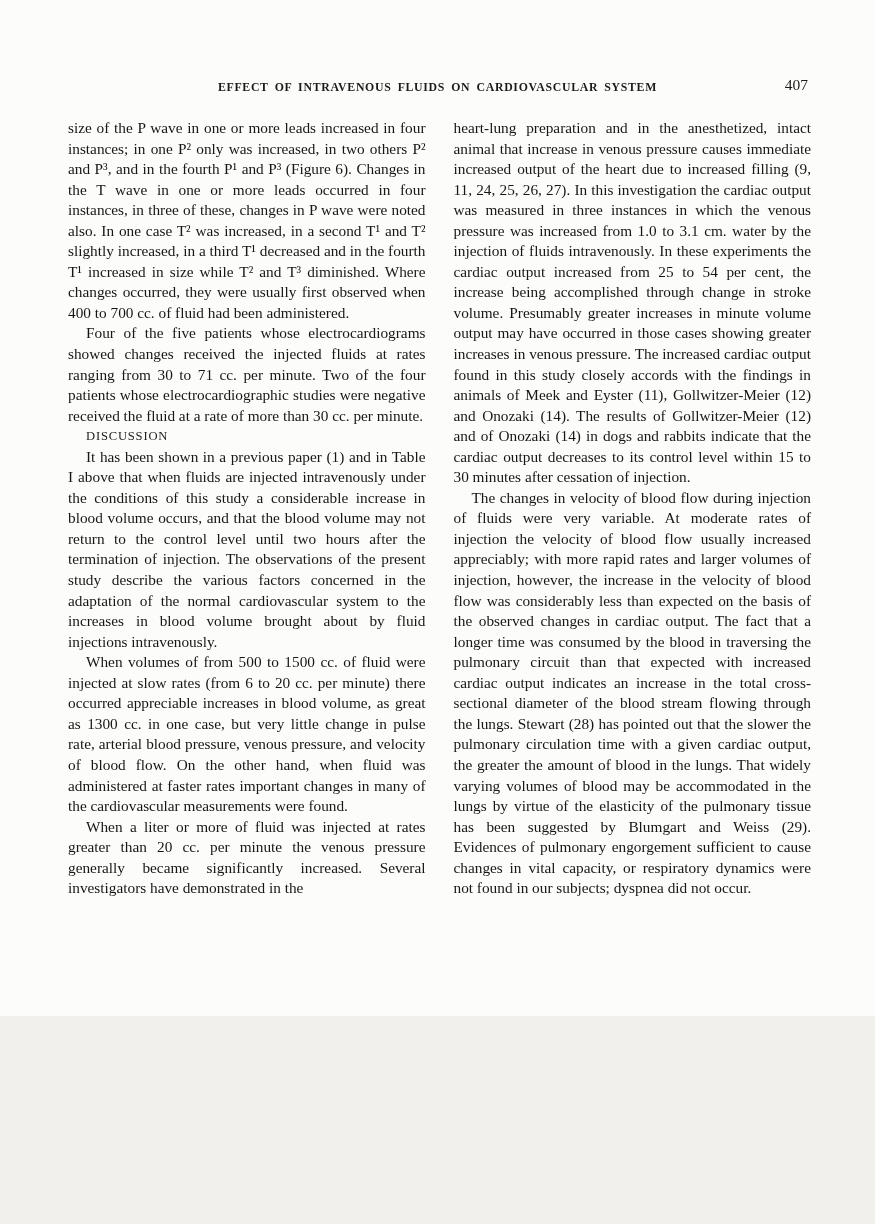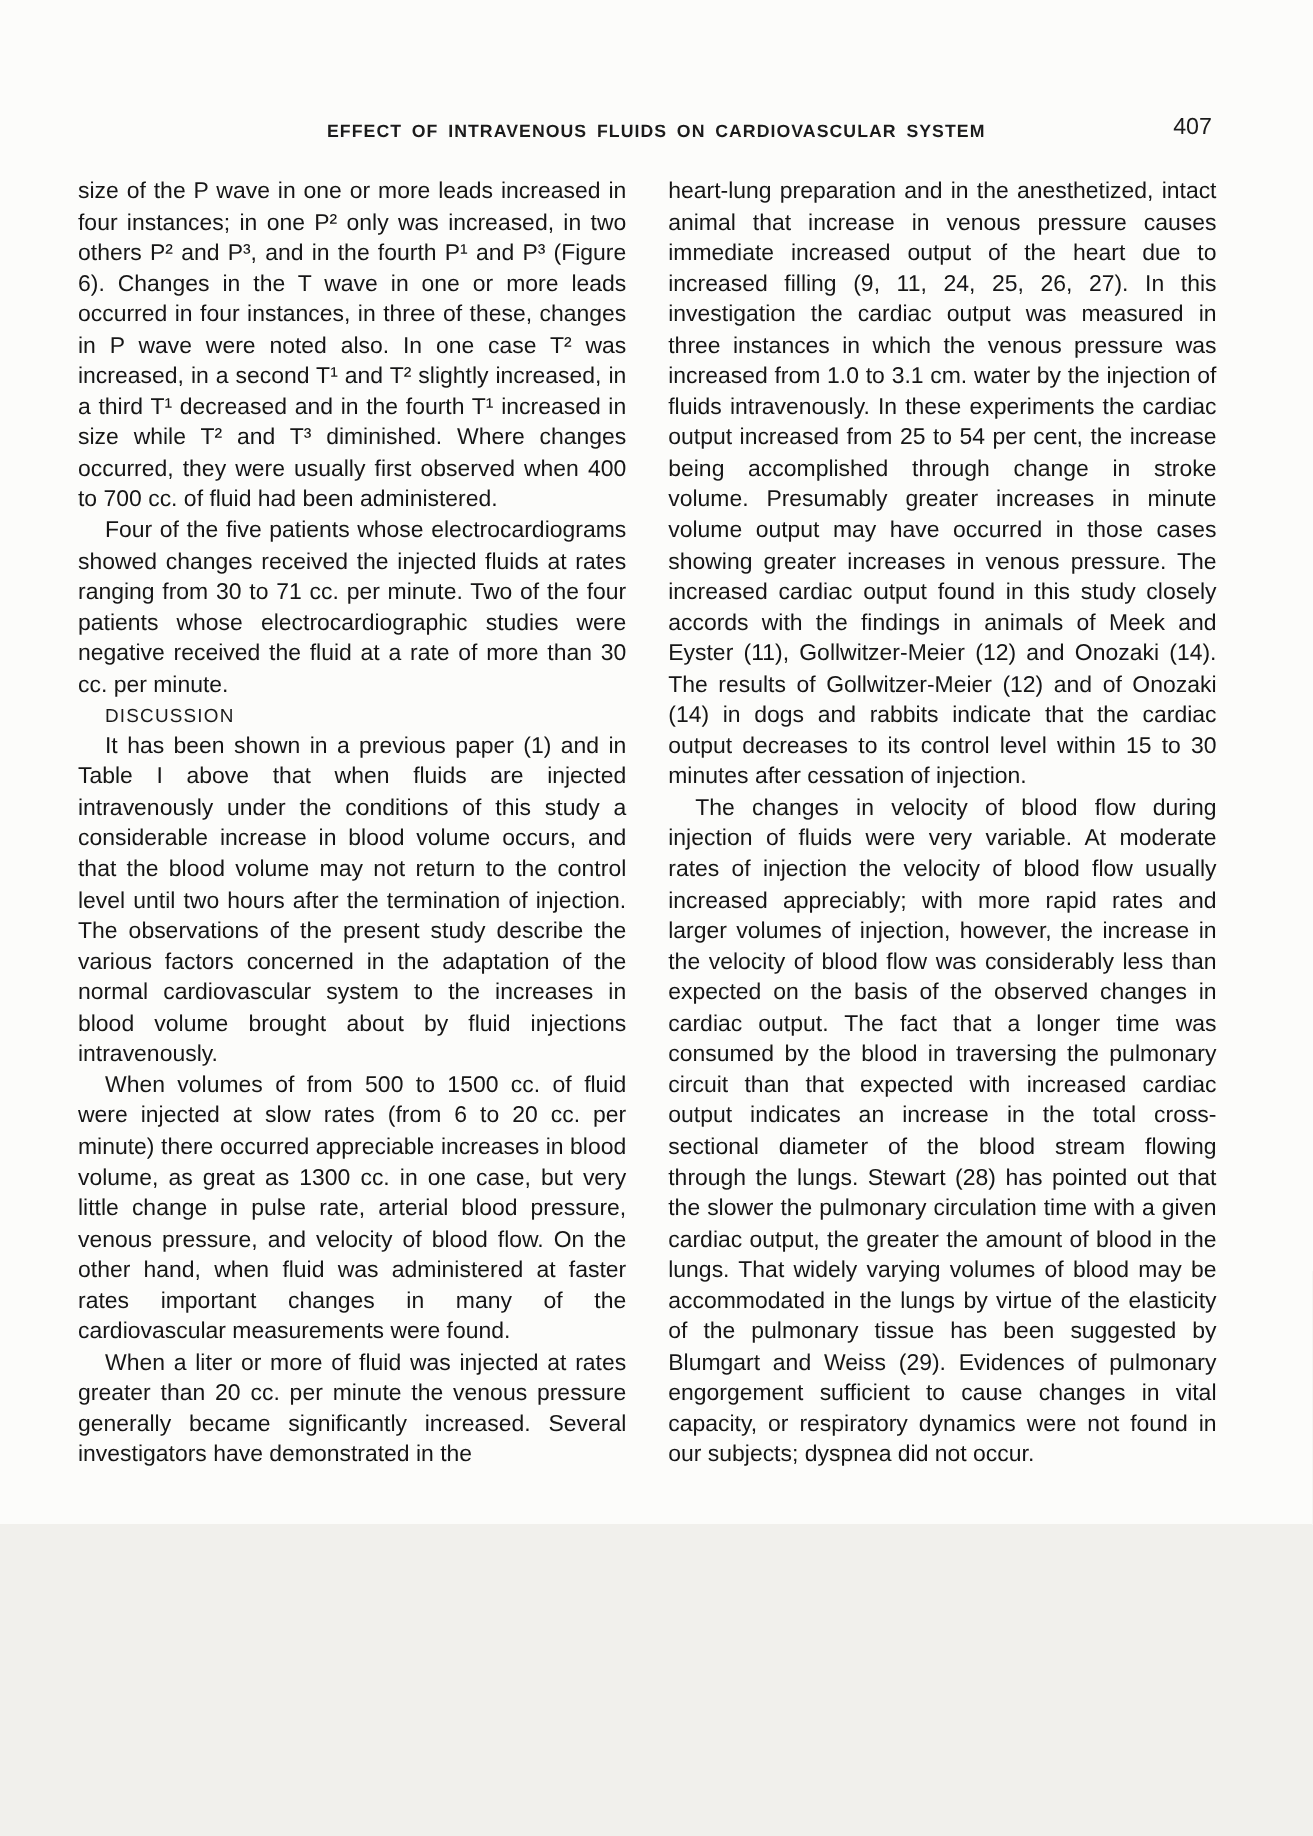--- a/index.html
+++ b/index.html
@@ -7,21 +7,21 @@
     padding: 0;
     background: #f1f0ec;
   }
   .page {
     position: relative;
     width: 875px;
     height: 1016px;
     margin: 0 auto;
     background: #fcfcfa;
     color: #161616;
-    font-family: Liberation Sans, sans-serif;
+    font-family: Liberation Serif, serif;
     box-sizing: border-box;
     overflow: hidden;
   }
   .running-head-row {
     position: absolute;
     top: 80px;
     left: 0;
     right: 0;
     height: 20px;
   }
@@ -38,21 +38,21 @@
     right: 67px;
     top: -4px;
     font-size: 15.5px;
     font-weight: normal;
     color: #1b1b1b;
     margin-left: 24px;
   }
   .columns {
     position: absolute;
     top: 118px;
-    left: 52px;
+    left: 68px;
     right: 64px;
     display: flex;
     gap: 28px;
   }
   .column {
     flex: 1;
     text-align: justify;
     font-size: 15.3px;
     line-height: 20.55px;
     color: #161616;

